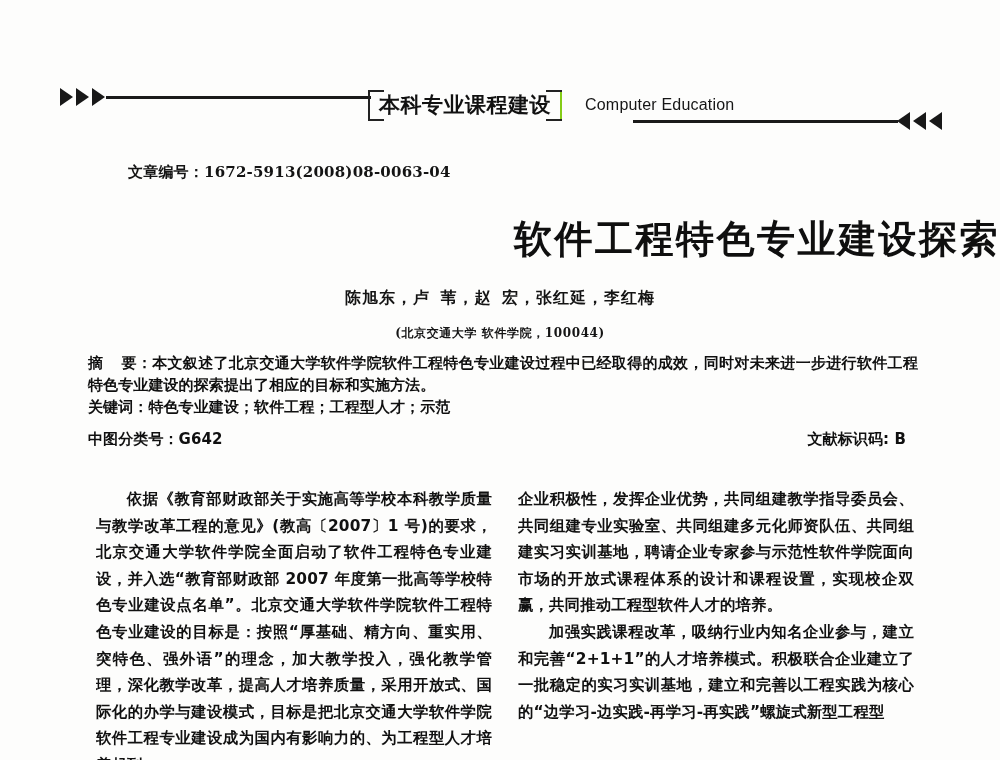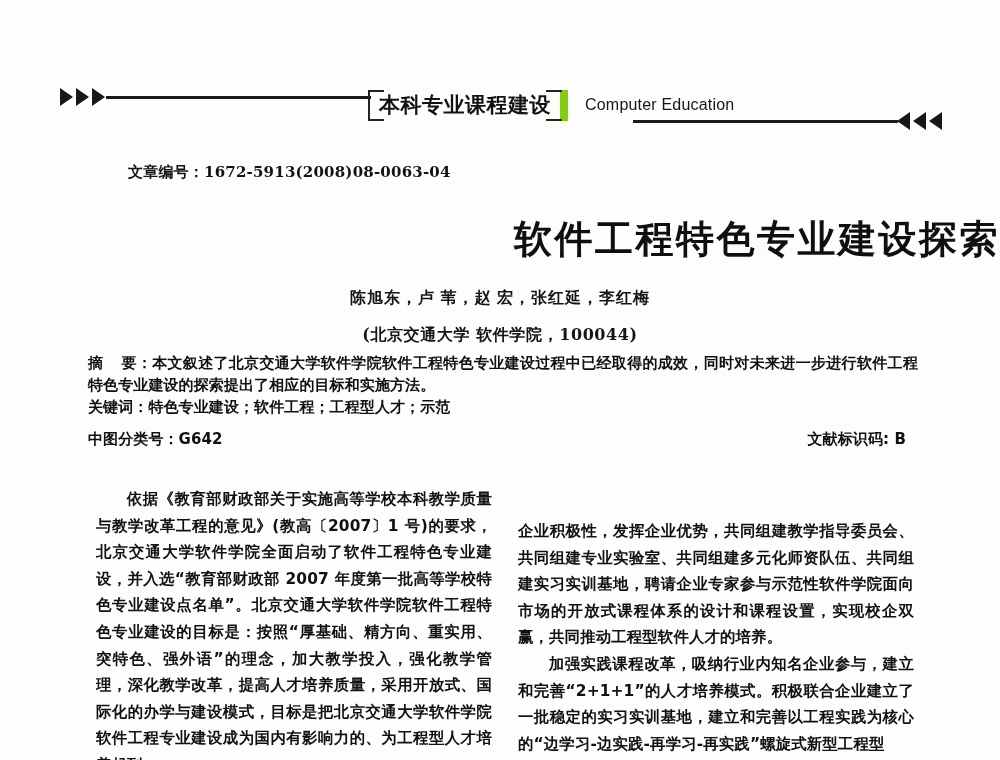--- a/index.html
+++ b/index.html
@@ -77,21 +77,21 @@
     left: 368px;
     top: 90px;
     padding: 2px 9px 3px 9px;
     font-family: "DejaVu Sans", "Liberation Sans", sans-serif;
     font-size: 21px;
     font-weight: 700;
     letter-spacing: 0.5px;
     line-height: 1.25;
     color: #111;
     border-left: 2px solid #222;
-    border-right: 8px solid #84cc16;
+    border-right: 2px solid #84cc16;
     box-shadow:
       inset 0 2px 0 -0px rgba(0,0,0,0);
   }
   .header-box::before,
   .header-box::after {
     content: "";
     position: absolute;
     left: -2px;
     width: 16px;
     height: 2px;
@@ -148,29 +148,29 @@
     color: #0f0f0f;
   }
   .authors {
     position: absolute;
     left: 0; right: 0;
     top: 288px;
     text-align: center;
     font-size: 16px;
     font-weight: 600;
     letter-spacing: 1px;
-    font-family: Liberation Sans, sans-serif;
+    font-family: Liberation Mono, monospace;
     color: #141414;
   }
   .affil {
     position: absolute;
     left: 0; right: 0;
     top: 325px;
     text-align: center;
-    font-size: 16px;
+    font-size: 12px;
     font-weight: 600;
     letter-spacing: 0.6px;
     font-family: "DejaVu Serif", "Liberation Serif", serif;
     color: #151515;
   }
 
   
   .meta {
     position: absolute;
     left: 88px;
@@ -217,21 +217,21 @@
     font-weight: 600;
     color: #111111;
     overflow: hidden;
   }
   .col p {
     margin: 0;
     text-align: justify;
     text-justify: inter-character;
     text-indent: 2em;
   }
-  .col p.cont { text-indent: 0; margin-top: 32px; }
+  .col p.cont { text-indent: 0; }
 </style>
 </head>
 <body>
 
 <div class="page">
 
   <div class="header">
     <div class="tri-left">
       <span class="tri r"></span>
       <span class="tri r"></span>

